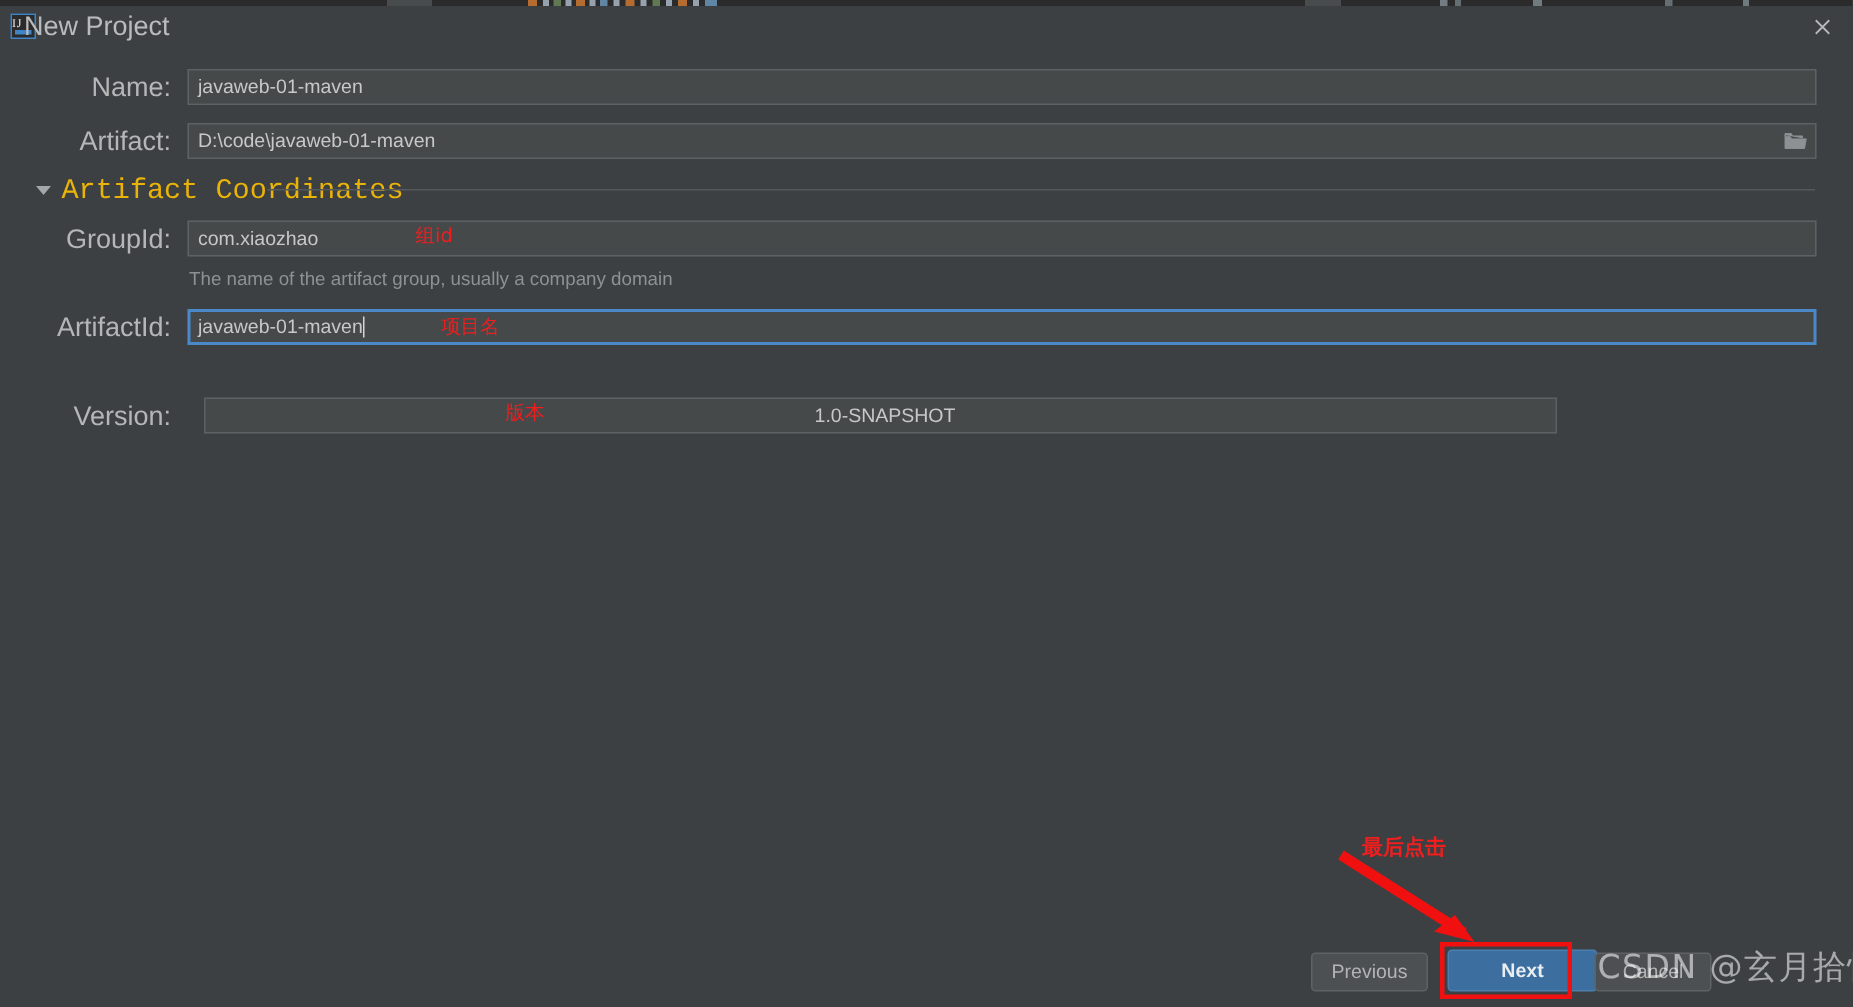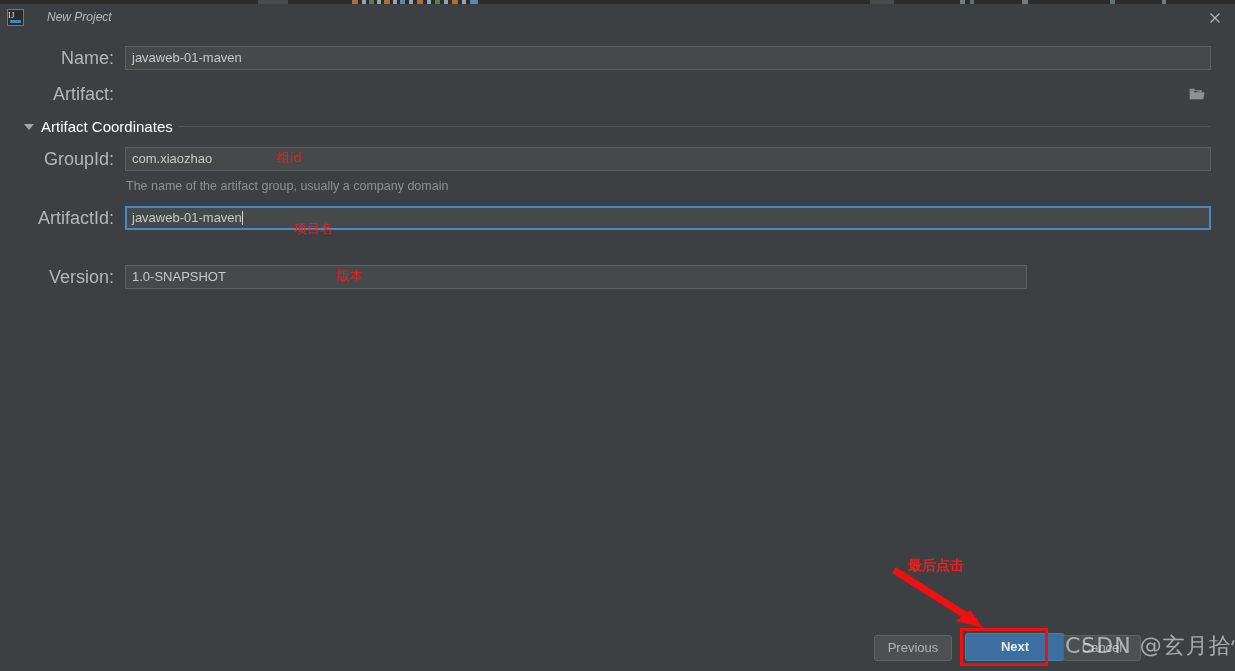--- a/index.html
+++ b/index.html
@@ -63,26 +63,25 @@
     user-select: none;
   }
   .ij-icon .ij-bar {
     position: absolute;
     left: 2px; bottom: 2px;
     width: 11px; height: 3px;
     background: #3f84c6;
   }
   .title-text {
     position: absolute;
-    left: 47px; top: 4px;
-    font-size: 12px;
+    left: 16px; top: 4px;
+    font-size: 18px;
     color: #bbbbbb;
     line-height: 18px;
     white-space: nowrap;
-    font-style: italic;
   }
   .close-btn {
     position: absolute;
     right: 4px; top: 2px;
     width: 32px; height: 24px;
     display: flex; align-items: center; justify-content: center;
     cursor: default;
   }
   .close-btn svg { display: block; }
   .lbl {
@@ -144,24 +143,25 @@
   }
   .tri {
     width: 0; height: 0;
     border-left: 5px solid transparent;
     border-right: 5px solid transparent;
     border-top: 6px solid #a4a7a8;
     margin-right: 7px;
     cursor: default;
   }
   .section-title {
-    font-size: 15px;
-    color: #ffffff;
+    font-size: 19px;
+    color: #eab308;
     line-height: 18px;
     white-space: nowrap;
+    font-family: Liberation Mono, monospace;
   }
   .section-rule {
     position: absolute;
     left: 178px; top: 126px;
     width: 1032px; height: 1px;
     background: #54585a;
   }
   
   .anno {
     position: absolute;
@@ -262,44 +262,45 @@
       <svg width="12" height="12" viewBox="0 0 12 12" aria-hidden="true">
         <path d="M1.5 1.5 L10.5 10.5 M10.5 1.5 L1.5 10.5" stroke="#b9b9b9" stroke-width="1.2" fill="none"></path>
       </svg>
     </div>
   </div>
 
   <div class="lbl" style="left:14px; top:46px; width:100px;">Name:</div>
   <div class="field" style="left:125px; top:46px; width:1086px;" title="Project name">javaweb-01-maven</div>
 
   <div class="lbl" style="left:14px; top:82px; width:100px;">Artifact:</div>
+  <div class="field" style="left:125px; top:82px; width:1086px;" title="Project location">D:\code\javaweb-01-maven</div>
   <div class="folder-icon" style="left:1186px; top:83px;">
     <svg width="16" height="14" viewBox="0 0 16 14" aria-hidden="true">
       <path d="M1 3 L1 12 L14 12 L15.2 5.6 L5.4 5.6 L4.4 3.8 L1 3.8 Z
                M1 3 L1 2 L5.2 2 L6.2 3.6 L12.6 3.6 L12.6 5.2" fill="#8d9194" stroke="#8d9194" stroke-width=".6" stroke-linejoin="round"></path>
     </svg>
   </div>
 
   <div class="section-head">
     <div class="tri"></div>
     <div class="section-title">Artifact Coordinates</div>
   </div>
   <div class="section-rule"></div>
 
   <div class="lbl" style="left:14px; top:147px; width:100px;">GroupId:</div>
   <div class="field" style="left:125px; top:147px; width:1086px;">com.xiaozhao</div>
   <div class="anno" style="left:277px; top:150px;">组id</div>
   <div class="hint" style="left:126px; top:178px;">The name of the artifact group, usually a company domain</div>
 
   <div class="lbl" style="left:14px; top:206px; width:100px;">ArtifactId:</div>
   <div class="field focused" style="left:125px; top:206px; width:1086px;"><span>javaweb-01-maven</span><span class="caret"></span></div>
-  <div class="anno" style="left:294px; top:221px;">项目名</div>
+  <div class="anno" style="left:294px; top:211px;">项目名</div>
 
   <div class="lbl" style="left:14px; top:265px; width:100px;">Version:</div>
-  <div class="field" style="left:125px; top:265px; width:902px;">1.0-SNAPSHOT</div>
+  <div class="field" style="left:136px; top:265px; width:902px;text-align:center;">1.0-SNAPSHOT</div>
   <div class="anno" style="left:337px; top:268px;">版本</div>
 
   <div class="anno anno-big" style="left:908px; top:557px;">最后点击</div>
   <svg class="arrow-svg" width="115" height="70" viewBox="0 0 115 70">
     <path d="M4 4 L86 56" stroke="#f01010" stroke-width="7" stroke-linecap="butt" fill="none"></path>
     <path d="M93 62 L66 55 L80 44 Z" fill="#f01010"></path>
   </svg>
 
   <div class="btn" style="left:874px; top:635px; width:78px;">Previous</div>
   <div class="btn primary" style="left:965px; top:633px; width:100px; height:28px; line-height:26px;">Next</div>

